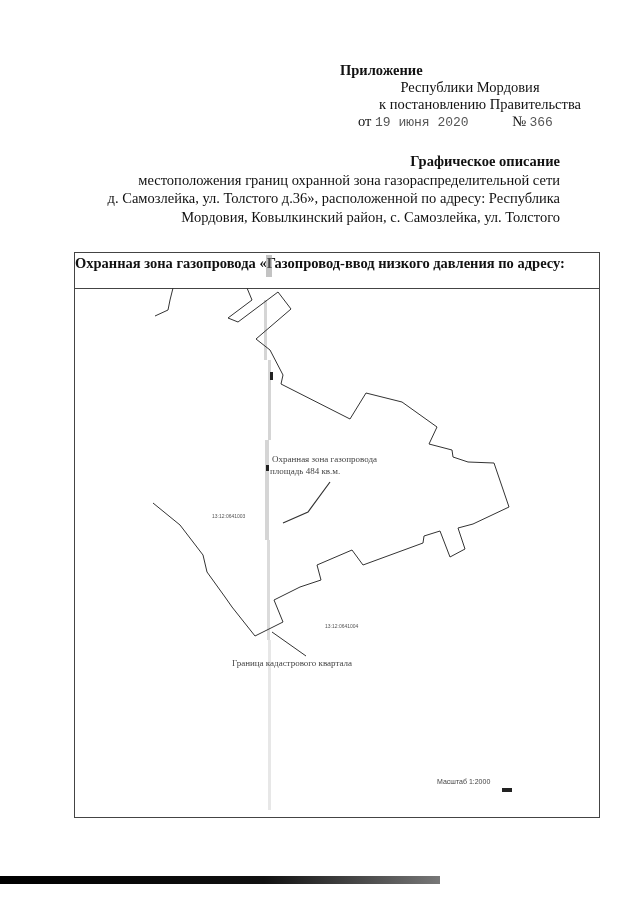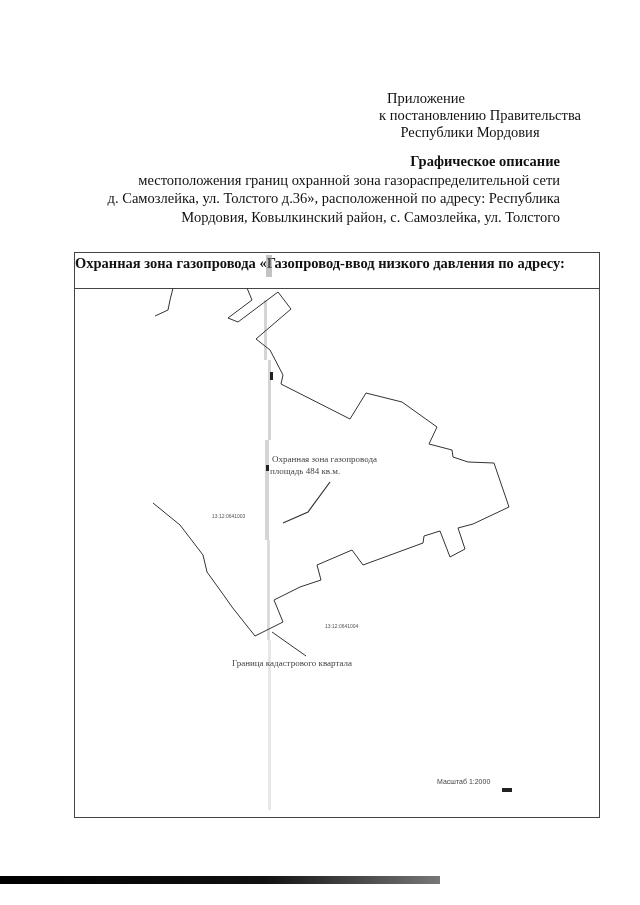--- a/index.html
+++ b/index.html
@@ -1,40 +1,47 @@
 <!DOCTYPE html>
 <html><head>
 <meta charset="utf-8">
 <style>
   html, body { margin: 0; padding: 0; background: #ffffff; }
   body { width: 640px; height: 905px; position: relative; overflow: hidden;
          font-family: "Liberation Serif", "DejaVu Serif", serif; color: #111; }
   .abs { position: absolute; }
   .appendix { left: 340px; top: 62px; width: 260px; text-align: right; font-size: 14.5px; line-height: 17px; }
-  .appendix .title { font-weight: normal; text-align: center; padding-right: 88px; margin-top: 28px; }
+  .appendix .title { font-weight: bold; text-align: left; padding-right: 88px; }
   .appendix .line { text-align: center; }
   .appendix .l1 { padding-left: 20px; }
   .appendix .date-row { text-align: left; padding-left: 18px; white-space: nowrap; }
   .mono { font-family: "Liberation Mono", "DejaVu Sans Mono", monospace; font-size: 13px; color: #555; }
   .gap { display: inline-block; width: 36px; }
   .desc { left: 80px; top: 152px; width: 480px; text-align: right; font-size: 14.5px; line-height: 18.5px; }
   .desc .head { font-weight: bold; }
   .frame { left: 74px; top: 252px; width: 526px; height: 566px; border: 1.5px solid #444; box-sizing: border-box; }
   .frame-head { position: absolute; left: 0; top: 0; right: 0; height: 36px; border-bottom: 1.5px solid #444;
                 text-align: left; font-weight: bold; font-size: 14.5px; line-height: 17px; padding-top: 2px; box-sizing: border-box; }
   svg.map { position: absolute; left: 0; top: 0; }
   .bottom-bar { left: 0; top: 876px; width: 440px; height: 8px; background: linear-gradient(to right, #000 0%, #111 60%, #777 100%); }
 </style>
 </head>
 <body>
 
 <div class="abs appendix">
   <div class="title">Приложение</div>
+  <div class="line">Республики Мордовия</div>
   <div class="line l1">к постановлению Правительства</div>
-  <div class="line">Республики Мордовия</div>
+  <div class="date-row">
+    <span>от</span>
+    <span class="mono">19 июня 2020</span>
+    <span class="gap"></span>
+    <span>№</span>
+    <span class="mono">366</span>
+  </div>
 </div>
 
 <div class="abs desc">
   <div class="head">Графическое описание</div>
   <div>местоположения границ охранной зона газораспределительной сети</div>
   <div>д. Самозлейка, ул. Толстого д.36», расположенной по адресу: Республика</div>
   <div>Мордовия, Ковылкинский район, с. Самозлейка, ул. Толстого</div>
 </div>
 
 <div class="abs frame">

